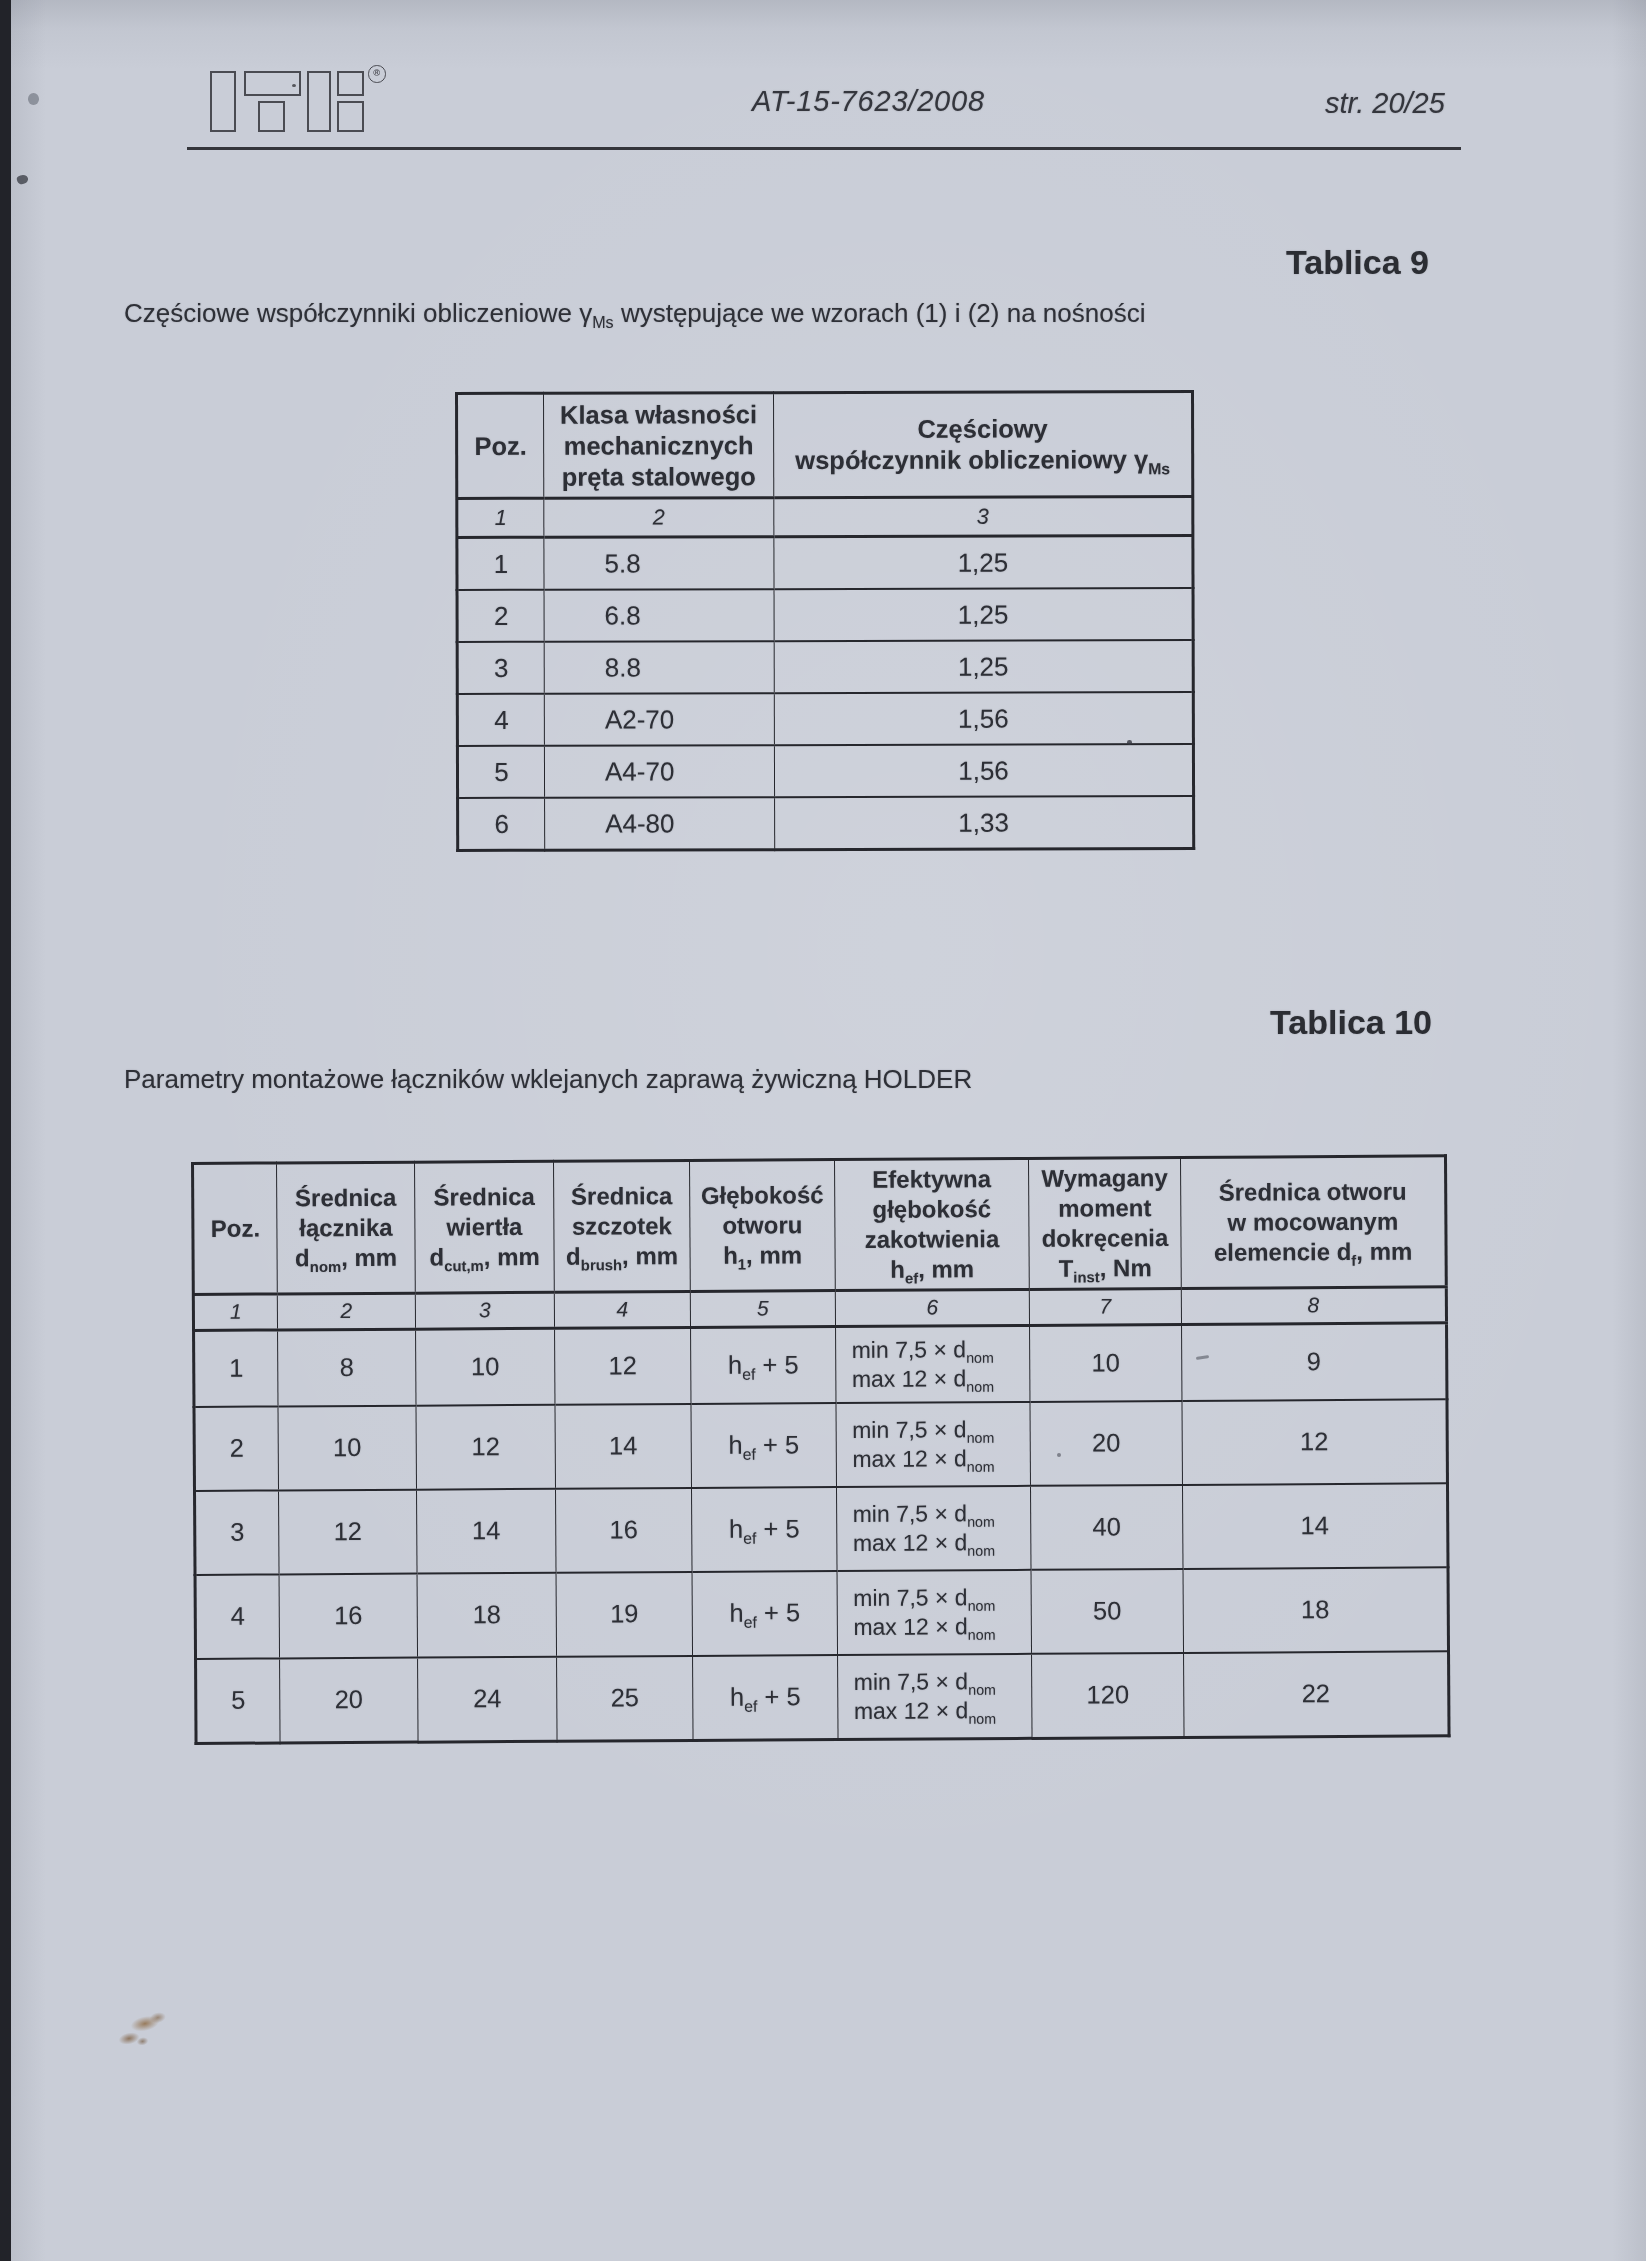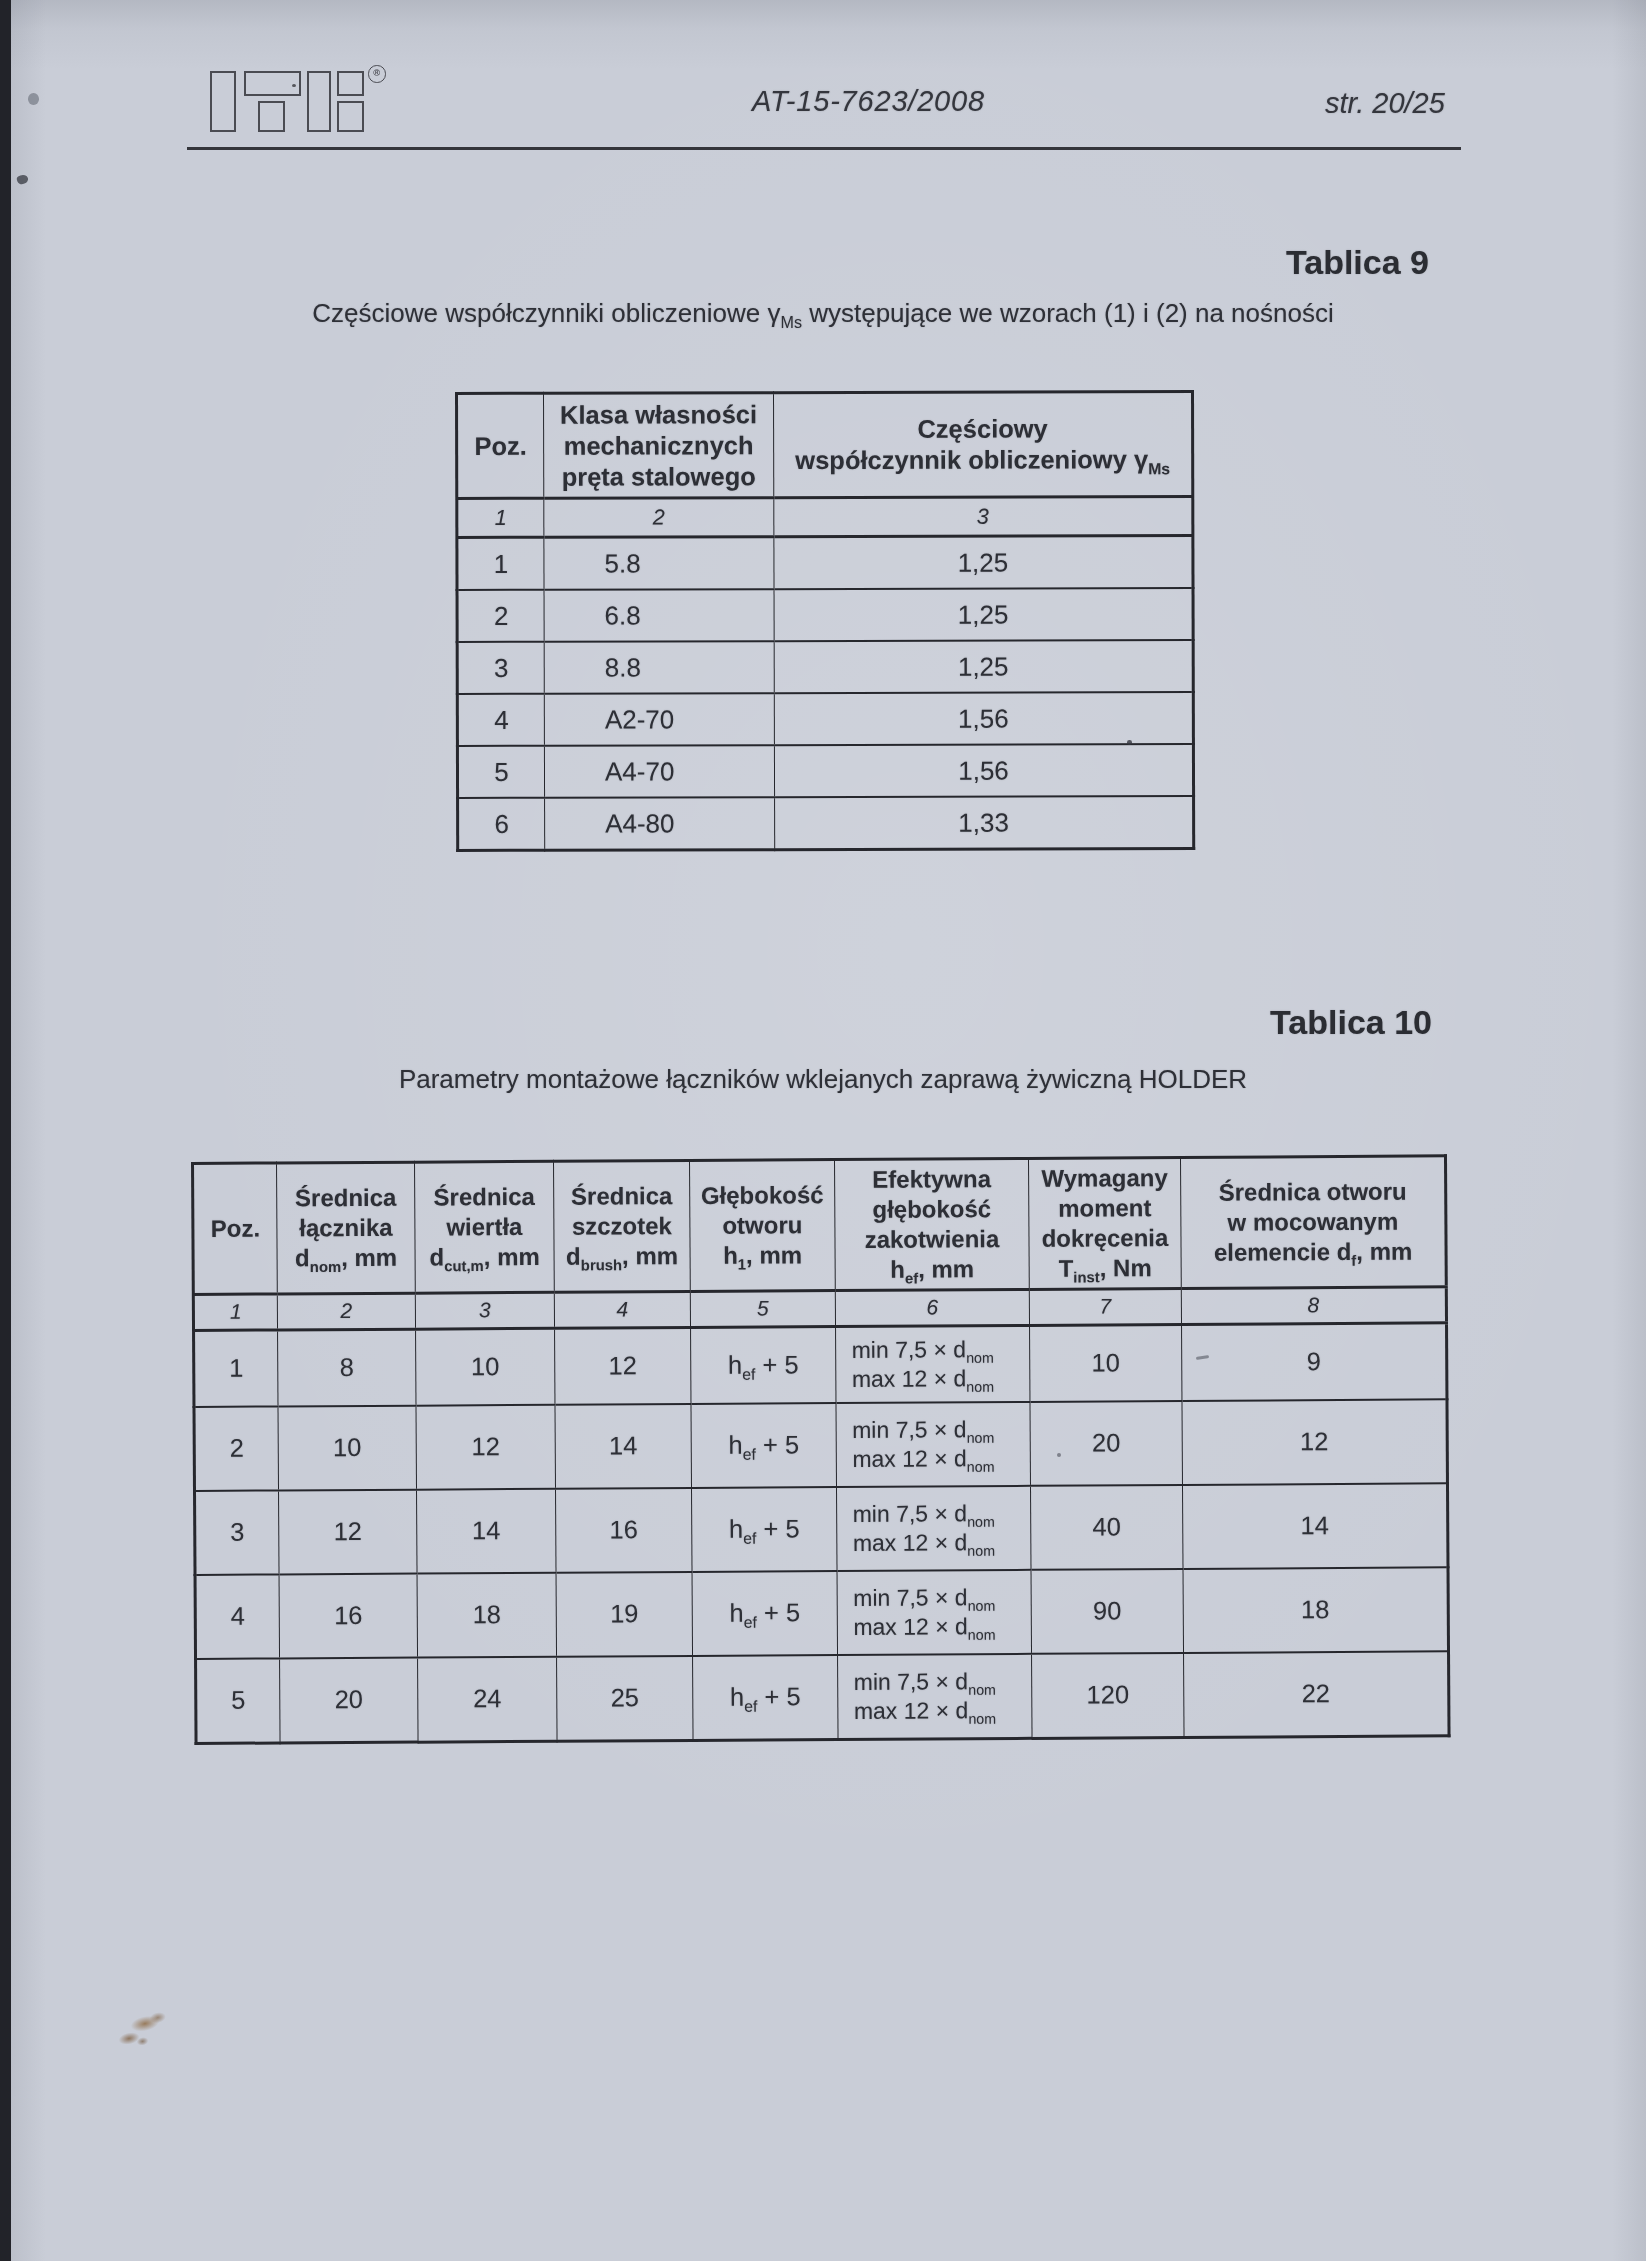--- a/index.html
+++ b/index.html
@@ -62,21 +62,21 @@
   }
   
   .table-title{
     position:absolute;font-size:34px;font-weight:bold;color:#2b2d33;
     text-shadow:0 0 1.5px rgba(45,47,54,0.30);
     margin-top:10px;
   }
   .t9-title{top:233px;right:218px;}
   .t10-title{top:993px;right:215px;}
   .caption{
-    position:absolute;left:124px;width:1398px;text-align:center;
+    position:absolute;left:124px;width:1398px;
     font-size:26px;line-height:35px;color:#2e3037;
     text-shadow:0 0 1.5px rgba(45,47,54,0.30);
   }
   .caption-9{top:296px;}
   .caption-10{top:1062px;}
   
   table.scan{
     position:absolute;border-collapse:collapse;table-layout:fixed;
     color:var(--ink);
     text-shadow:0 0 1.5px rgba(45,47,54,0.28);
@@ -300,21 +300,21 @@
         <td>14</td>
       </tr>
       <tr>
         <td>4</td>
         <td>16</td>
         <td>18</td>
         <td>19</td>
         <td>h<sub>ef</sub> + 5</td>
         <td class="hef-range">min 7,5 × d<sub>nom</sub>
 max 12 × d<sub>nom</sub></td>
-        <td>90</td>
+        <td>50</td>
         <td>18</td>
       </tr>
       <tr>
         <td>5</td>
         <td>20</td>
         <td>24</td>
         <td>25</td>
         <td>h<sub>ef</sub> + 5</td>
         <td class="hef-range">min 7,5 × d<sub>nom</sub>
 max 12 × d<sub>nom</sub></td>

